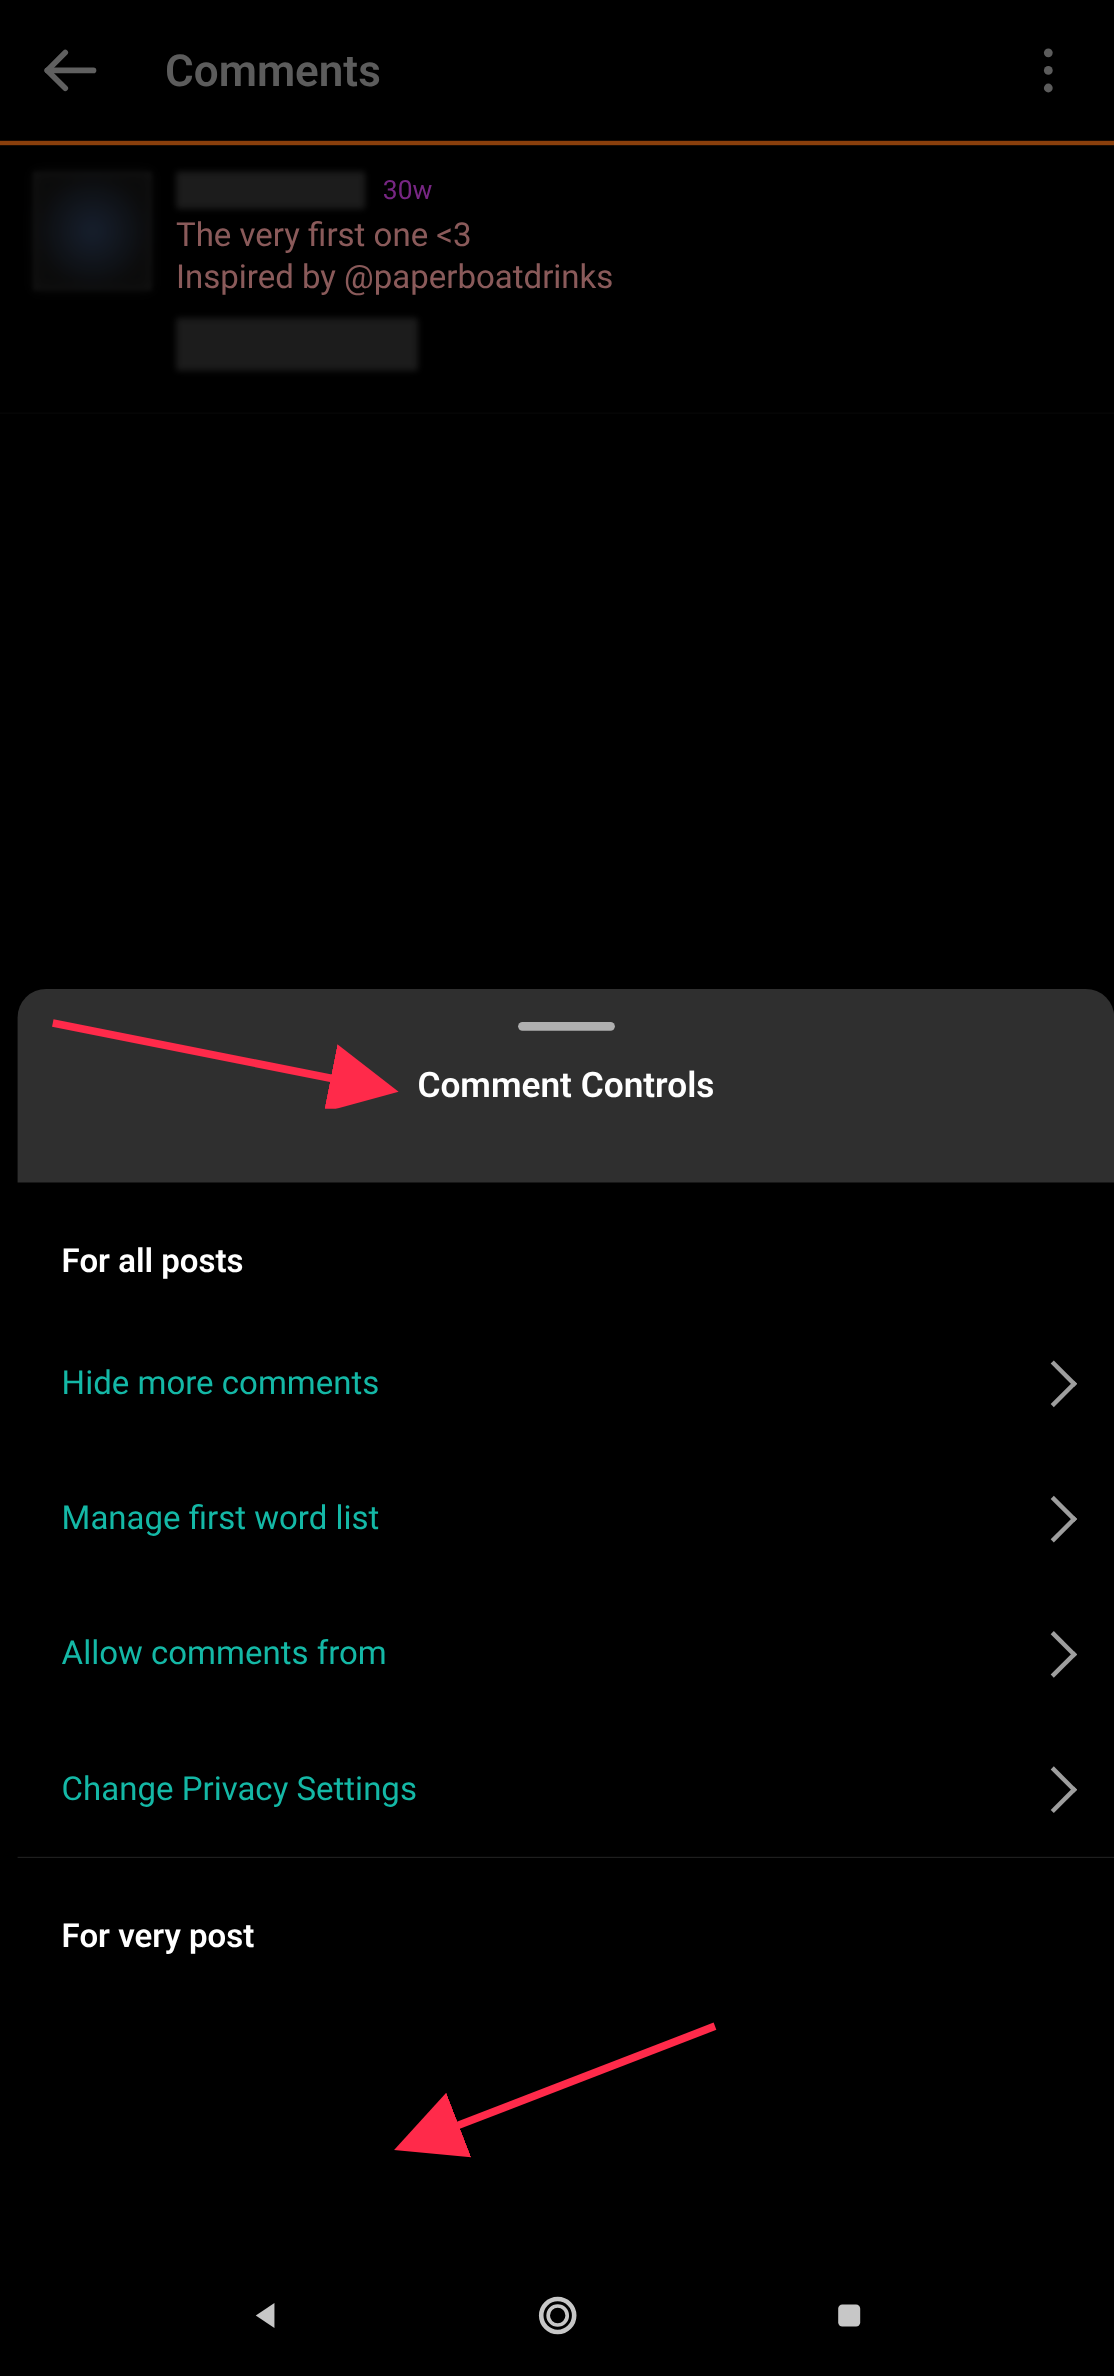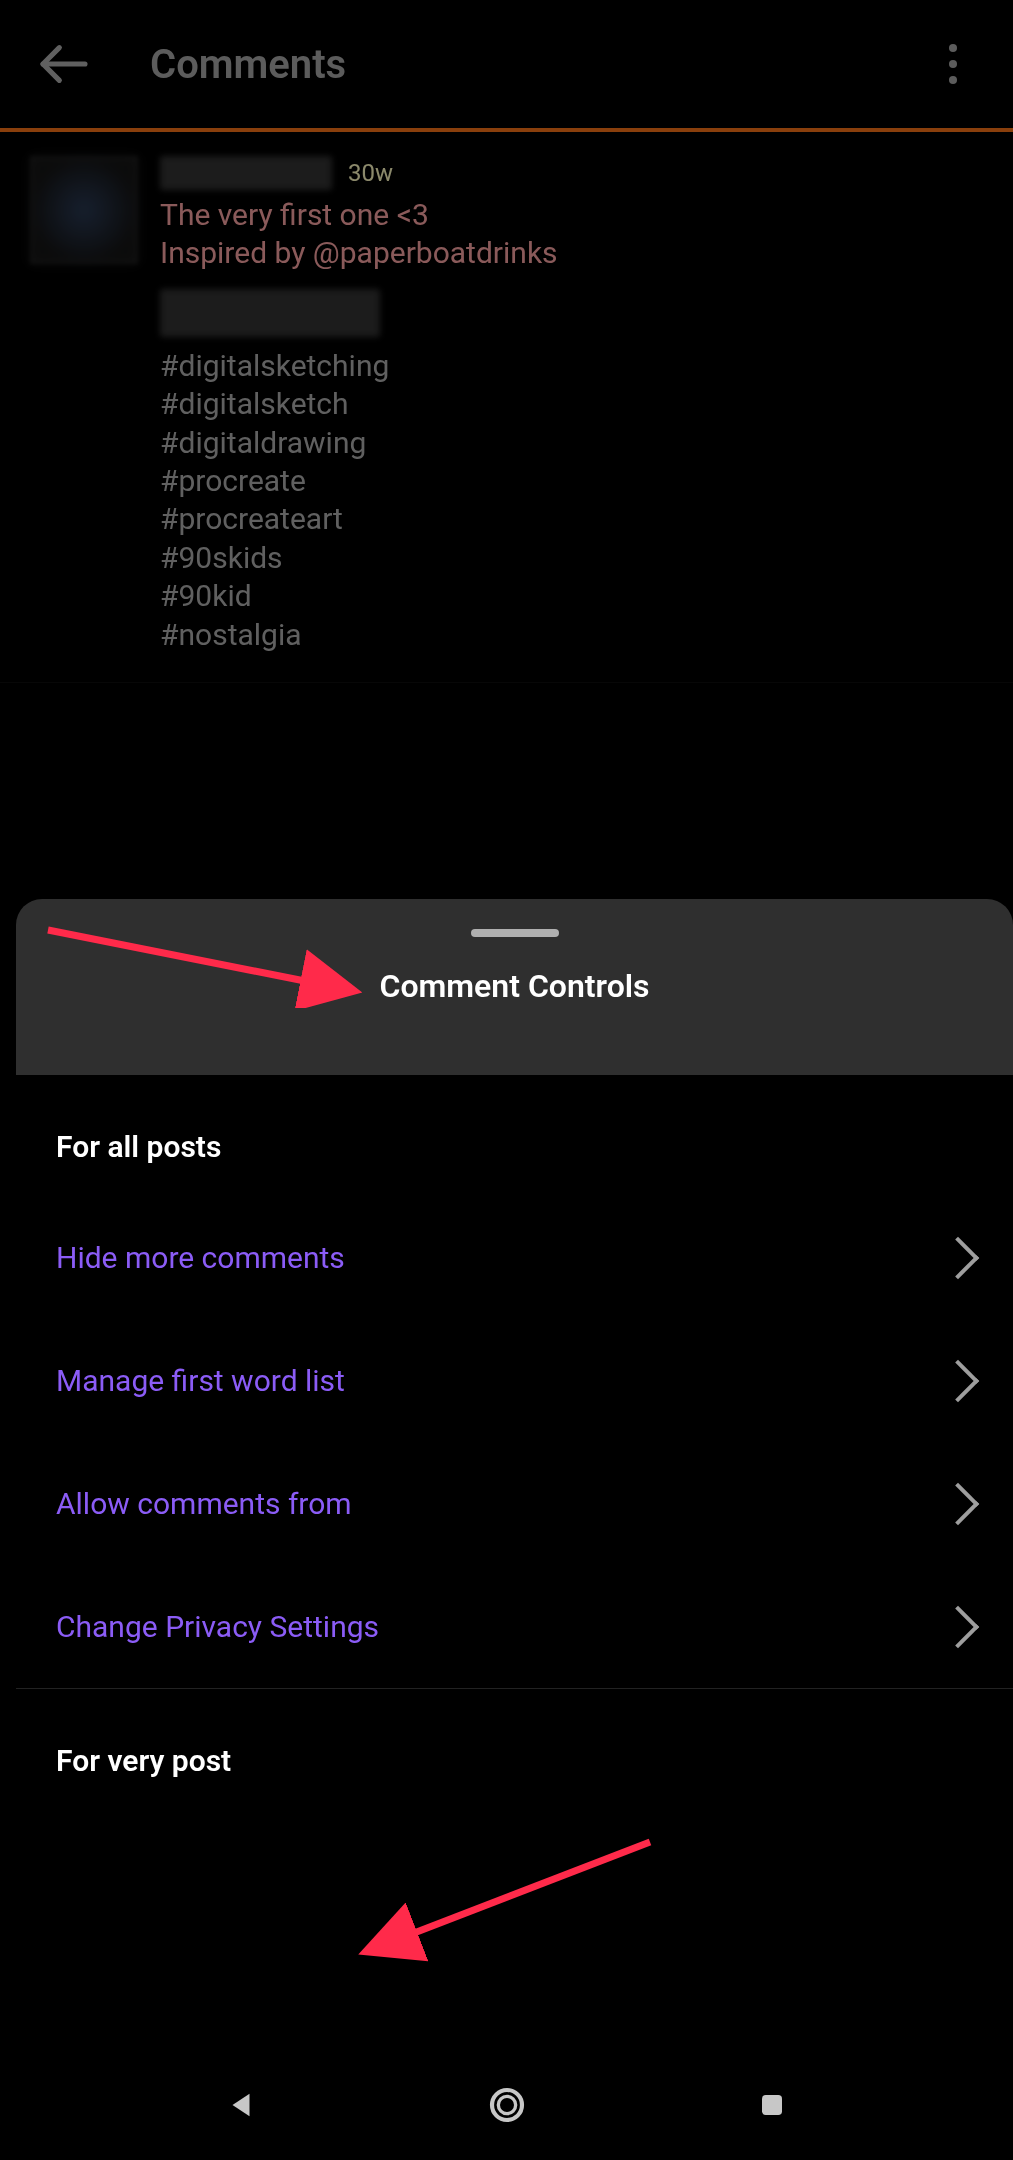--- a/index.html
+++ b/index.html
@@ -13,32 +13,32 @@
   .dimmer::after{content:"";position:absolute;inset:0;background:rgba(0,0,0,0.45);pointer-events:none;}
   
   .post{display:flex;padding:24px 30px 28px 30px;gap:22px;position:relative;border-bottom:1px solid #0d0d0d;}
   .avatar{width:108px;height:108px;background:#242424;border-radius:0;flex:none;position:relative;filter:blur(2px);}
   .avatar::after{content:"";position:absolute;inset:0;background:radial-gradient(circle at 50% 50%,#2a3a55 0%,#151515 70%);filter:blur(6px);}
   .post-body{flex:1;min-width:0;}
   .line-user{display:flex;align-items:center;gap:16px;margin-bottom:6px;}
   .blur-pill{background:#333;border-radius:2px;filter:blur(3px);}
   .user-pill{width:172px;height:34px;}
   .pill2{width:220px;height:48px;margin-top:16px;margin-bottom:10px;}
-  .timestamp{font-size:24px;color:#fef9c3;}
+  .timestamp{font-size:24px;color:#d946ef;}
   .caption{font-size:30px;line-height:1.28;color:#fca5a5;}
   .hashtags{font-size:30px;line-height:1.28;color:#b0b0b0;}
   .hashtags span{display:block;}
   
   .sheet{position:absolute;left:16px;right:0;top:899px;border-radius:26px 26px 0 0;background:#000;}
   .sheet-header{background:#2f2f2f;border-radius:26px 26px 0 0;height:146px;display:flex;flex-direction:column;align-items:center;justify-content:flex-start;padding-top:30px;}
   .grabber{width:88px;height:8px;border-radius:4px;background:#b0b0b0;margin-bottom:30px;}
   .sheet-title{font-size:32px;font-weight:600;color:#fff;}
   .section-label{font-size:30px;font-weight:600;color:#fff;padding:54px 60px 32px 40px;}
   .row{display:flex;align-items:center;justify-content:space-between;height:123px;padding:0 40px;}
-  .row .label{font-size:30px;color:#8b5cf6;}
+  .row .label{font-size:30px;color:#14b8a6;}
   .chev{width:26px;height:26px;border-top:4px solid #9e9e9e;border-right:4px solid #9e9e9e;transform:rotate(45deg);}
   .divider{height:1px;background:#222;margin:0;}
   
   .arrow{position:absolute;pointer-events:none;}
   
   .android-nav{position:absolute;left:0;right:0;bottom:0;height:110px;display:flex;align-items:center;justify-content:space-evenly;color:#c7c7c7;}
   .android-nav .nav-btn{width:48px;height:48px;display:flex;align-items:center;justify-content:center;}
   svg{display:block;}
 </style>
 </head>
@@ -70,30 +70,20 @@
       <div class="post-body">
         <div class="line-user">
           <div class="blur-pill user-pill"></div>
           <span class="timestamp">30w</span>
         </div>
         <div class="caption">
           <div>The very first one &lt;3</div>
           <div>Inspired by @paperboatdrinks</div>
         </div>
         <div class="blur-pill pill2"></div>
-        <div class="hashtags">
-          <span>#digitalsketching</span>
-          <span>#digitalsketch</span>
-          <span>#digitaldrawing</span>
-          <span>#procreate</span>
-          <span>#procreateart</span>
-          <span>#90skids</span>
-          <span>#90kid</span>
-          <span>#nostalgia</span>
-        </div>
       </div>
     </div>
 
   </div>
 
   <div class="sheet">
 
     <div class="sheet-header">
       <div class="grabber"></div>
       <div class="sheet-title">Comment Controls</div>

